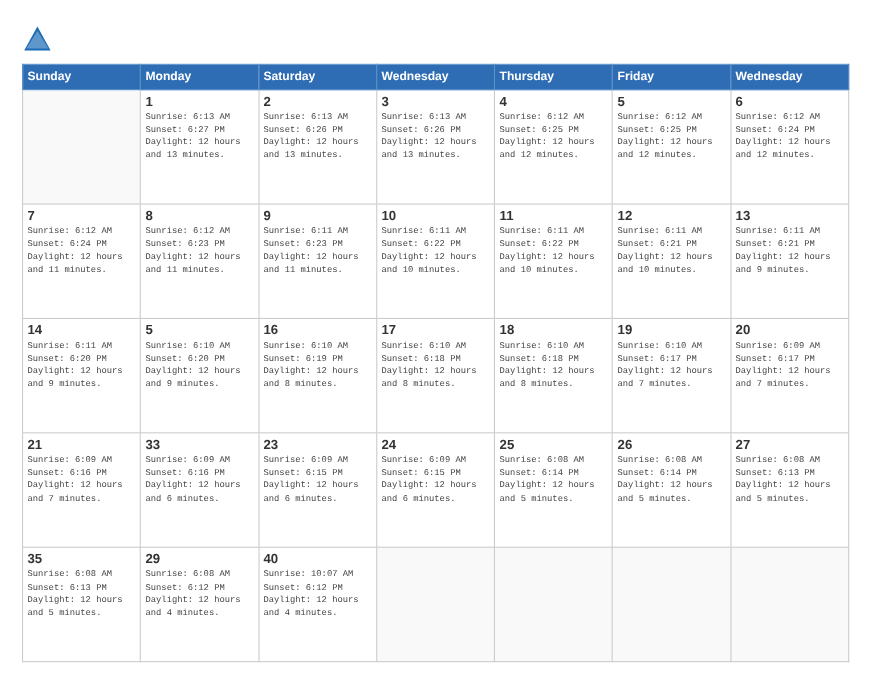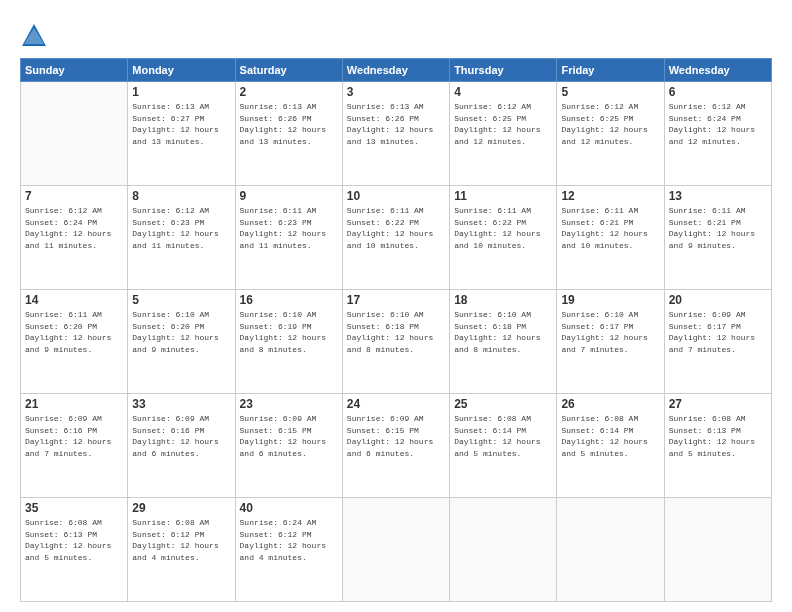--- a/index.html
+++ b/index.html
@@ -345,21 +345,21 @@
           </td>
           <td>
             <span class="day-num">29</span>
             <div class="day-info" style="white-space: pre-line;">Sunrise: 6:08 AM
 Sunset: 6:12 PM
 Daylight: 12 hours
 and 4 minutes.</div>
           </td>
           <td>
             <span class="day-num">40</span>
-            <div class="day-info" style="white-space: pre-line;">Sunrise: 6:24 AM
+            <div class="day-info" style="white-space: pre-line;">Sunrise: 10:07 AM
 Sunset: 6:12 PM
 Daylight: 12 hours
 and 4 minutes.</div>
           </td>
           <td class="empty-cell"></td>
           <td class="empty-cell"></td>
           <td class="empty-cell"></td>
           <td class="empty-cell"></td>
         </tr>
       </tbody>

